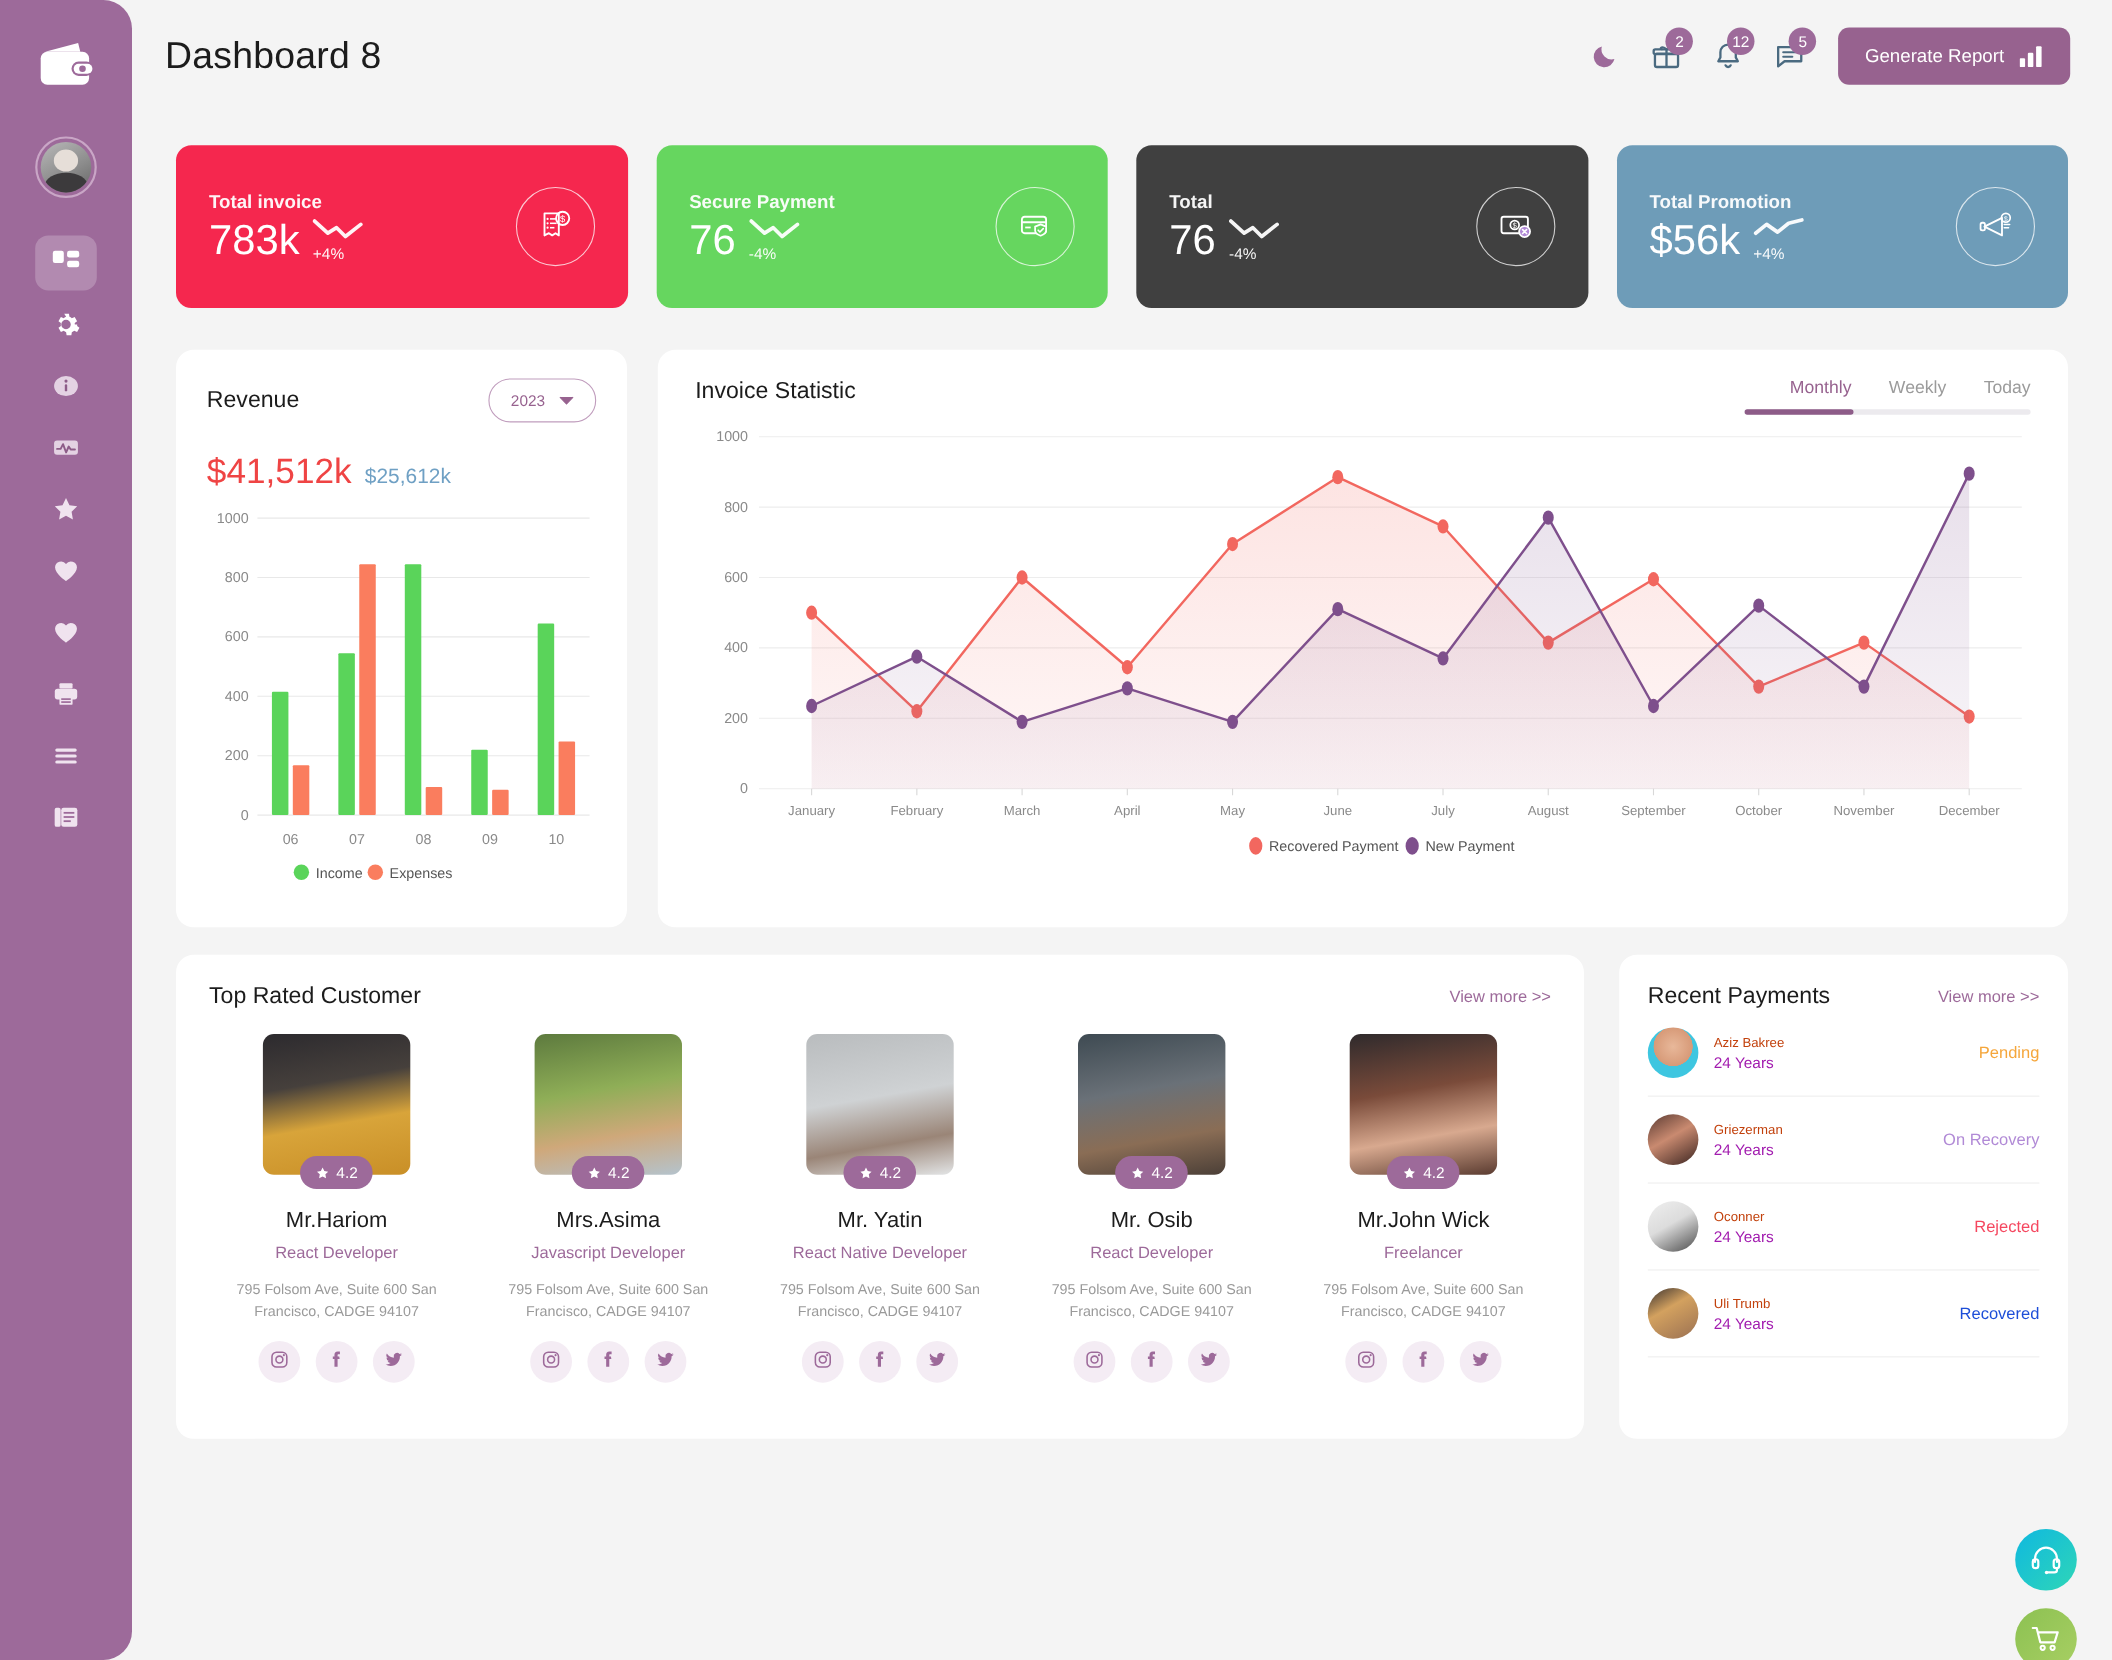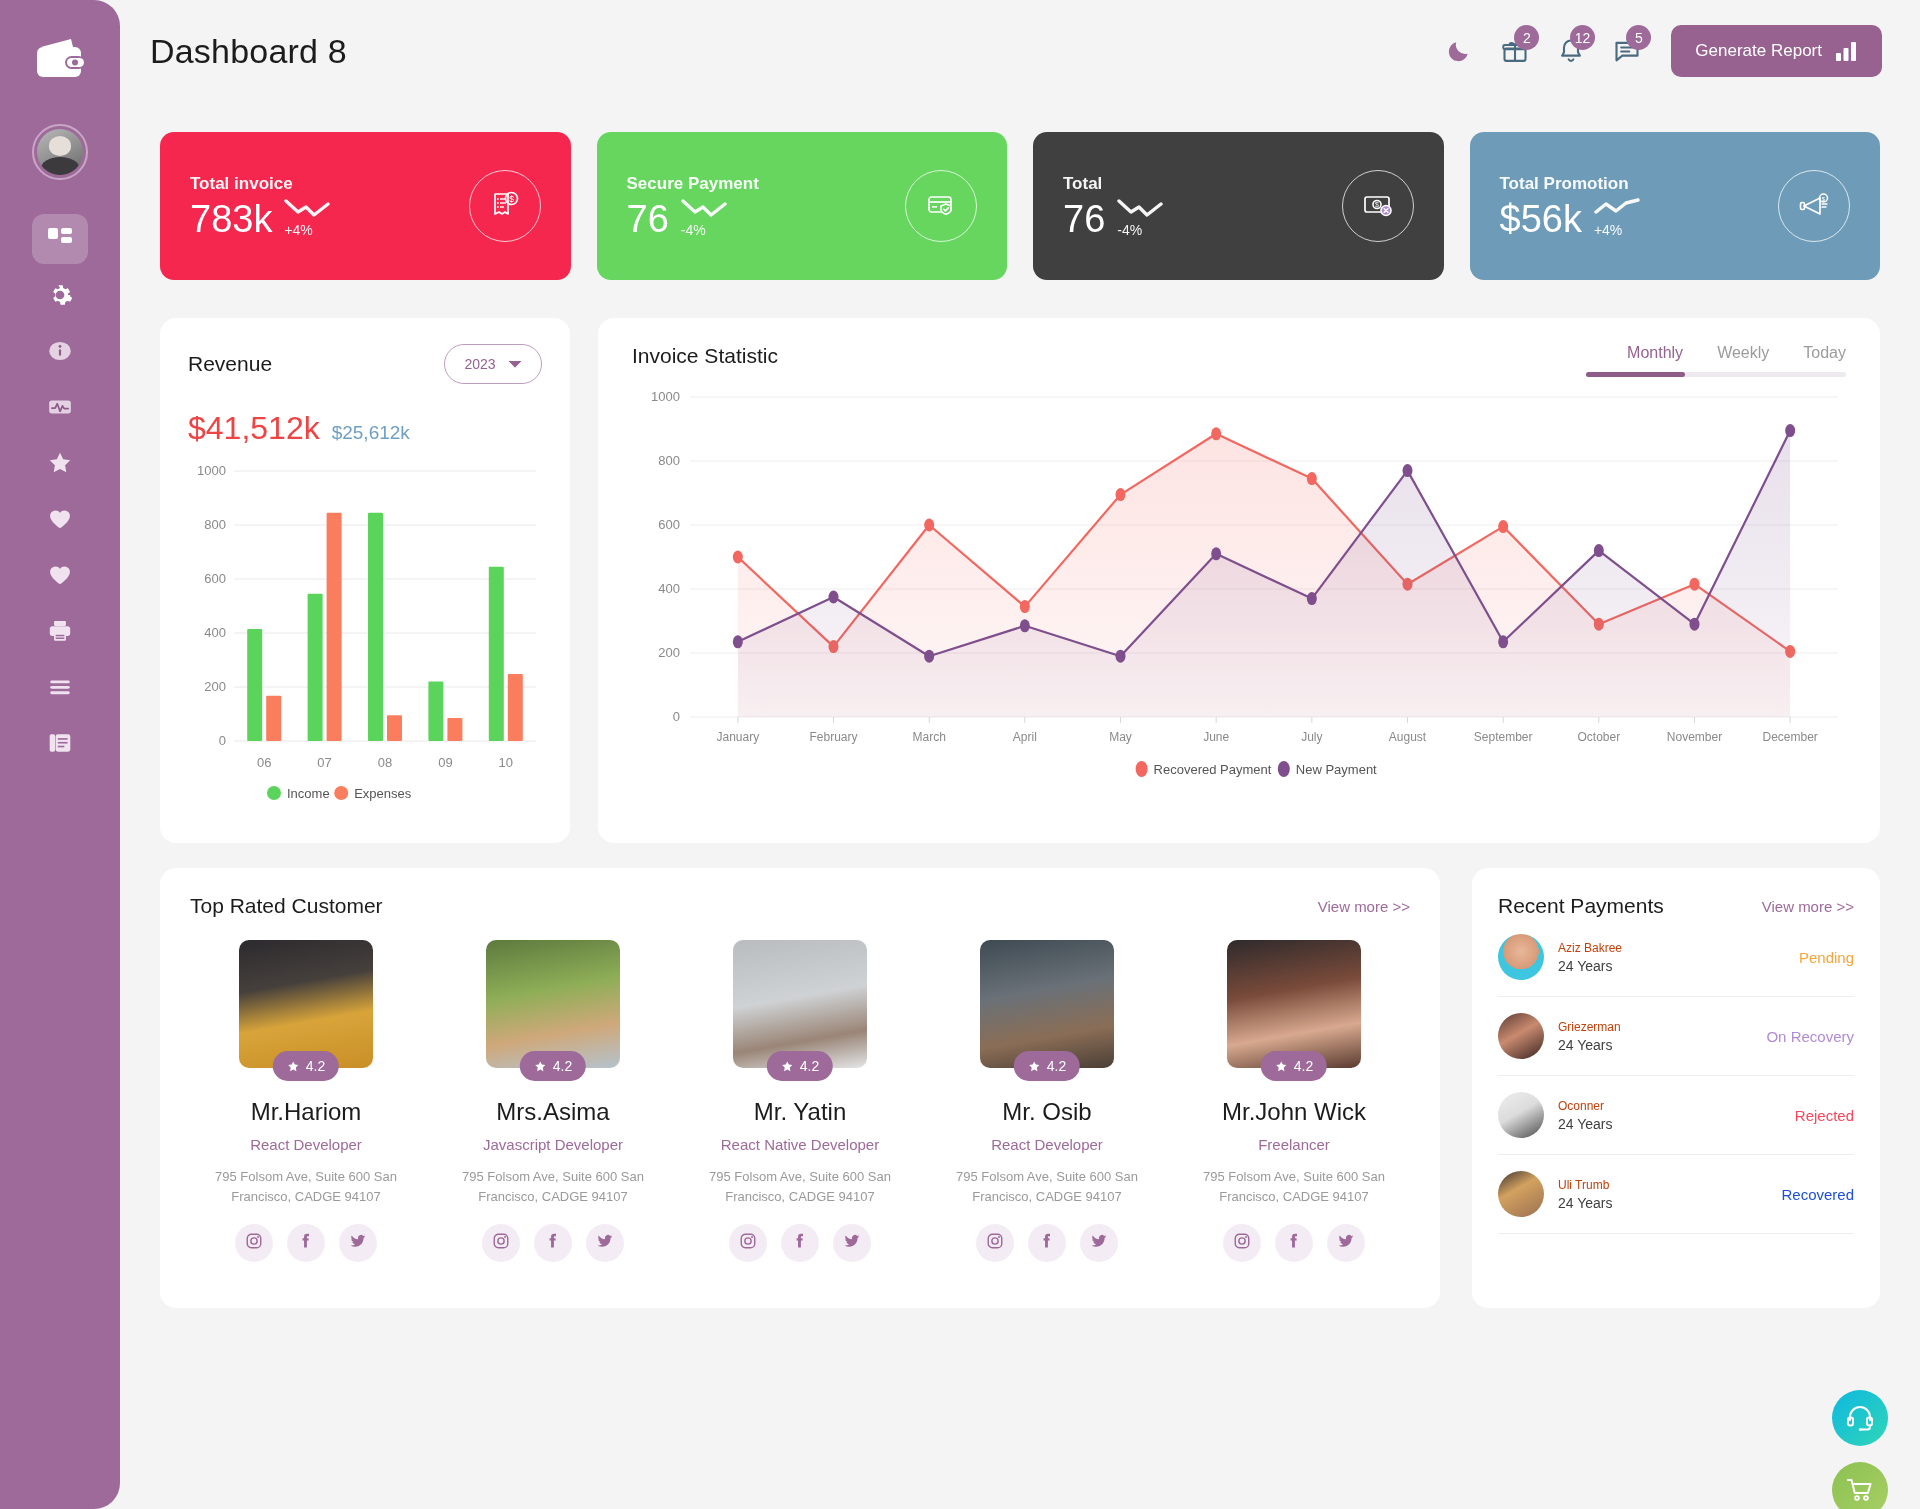--- a/index.html
+++ b/index.html
@@ -160,42 +160,42 @@
   .cust-photo {
     width: 134px; height: 128px; border-radius: 10px; position: relative; overflow: visible;
   }
   .cust-photo .ph { position:absolute; inset:0; border-radius:10px; overflow:hidden; }
   .rating {
     position: absolute; left: 50%; bottom: -13px; transform: translateX(-50%);
     height: 30px; padding: 0 14px; border-radius: 15px; background: #9d6a9a;
     color: #fff; font-size: 14px; display: flex; align-items: center; gap: 6px;
     white-space: nowrap;
   }
-  .cust-name { margin-top: 30px; font-size: 24px; color: #1c1c1c; }
+  .cust-name { margin-top: 30px; font-size: 20px; color: #1c1c1c; }
   .cust-role { margin-top: 10px; font-size: 15px; color: #9d6a9a; }
   .cust-addr { margin-top: 14px; font-size: 13px; color: #9a9a9a; text-align: center; line-height: 1.5; }
   .socials { margin-top: 18px; display: flex; gap: 14px; }
   .social {
     width: 38px; height: 38px; border-radius: 50%; background: #f4ecf4;
     display: flex; align-items: center; justify-content: center; cursor: pointer;
   }
 
   .payments-panel {
     position: absolute; left: 1472px; top: 868px; width: 408px;
     height: 440px; padding: 26px 26px;
   }
   .pay-head { display: flex; align-items: center; justify-content: space-between; }
   .pay-row {
     display: flex; align-items: center; gap: 14px;
     padding: 16px 0; border-bottom: 1px solid #eee;
   }
   .pay-av { width: 46px; height: 46px; border-radius: 50%; flex: none; overflow:hidden; position:relative; }
   .pay-info { display: flex; flex-direction: column; }
   .pay-name { font-size: 12px; color: #c2410c; }
-  .pay-age { font-size: 14px; color: #404040; margin-top: 3px; }
+  .pay-age { font-size: 14px; color: #a21caf; margin-top: 3px; }
   .pay-status { margin-left: auto; font-size: 15px; }
 
   
   .fab {
     position: absolute; right: 32px; width: 56px; height: 56px; border-radius: 50%;
     display: flex; align-items: center; justify-content: center; cursor: pointer;
   }
   .fab-support { top: 1390px; background: linear-gradient(135deg,#0fb8e0 0%,#2fd6b7 100%); }
   .fab-cart { top: 1462px; background: linear-gradient(135deg,#8cc152 0%,#a8cf63 100%); }
 

